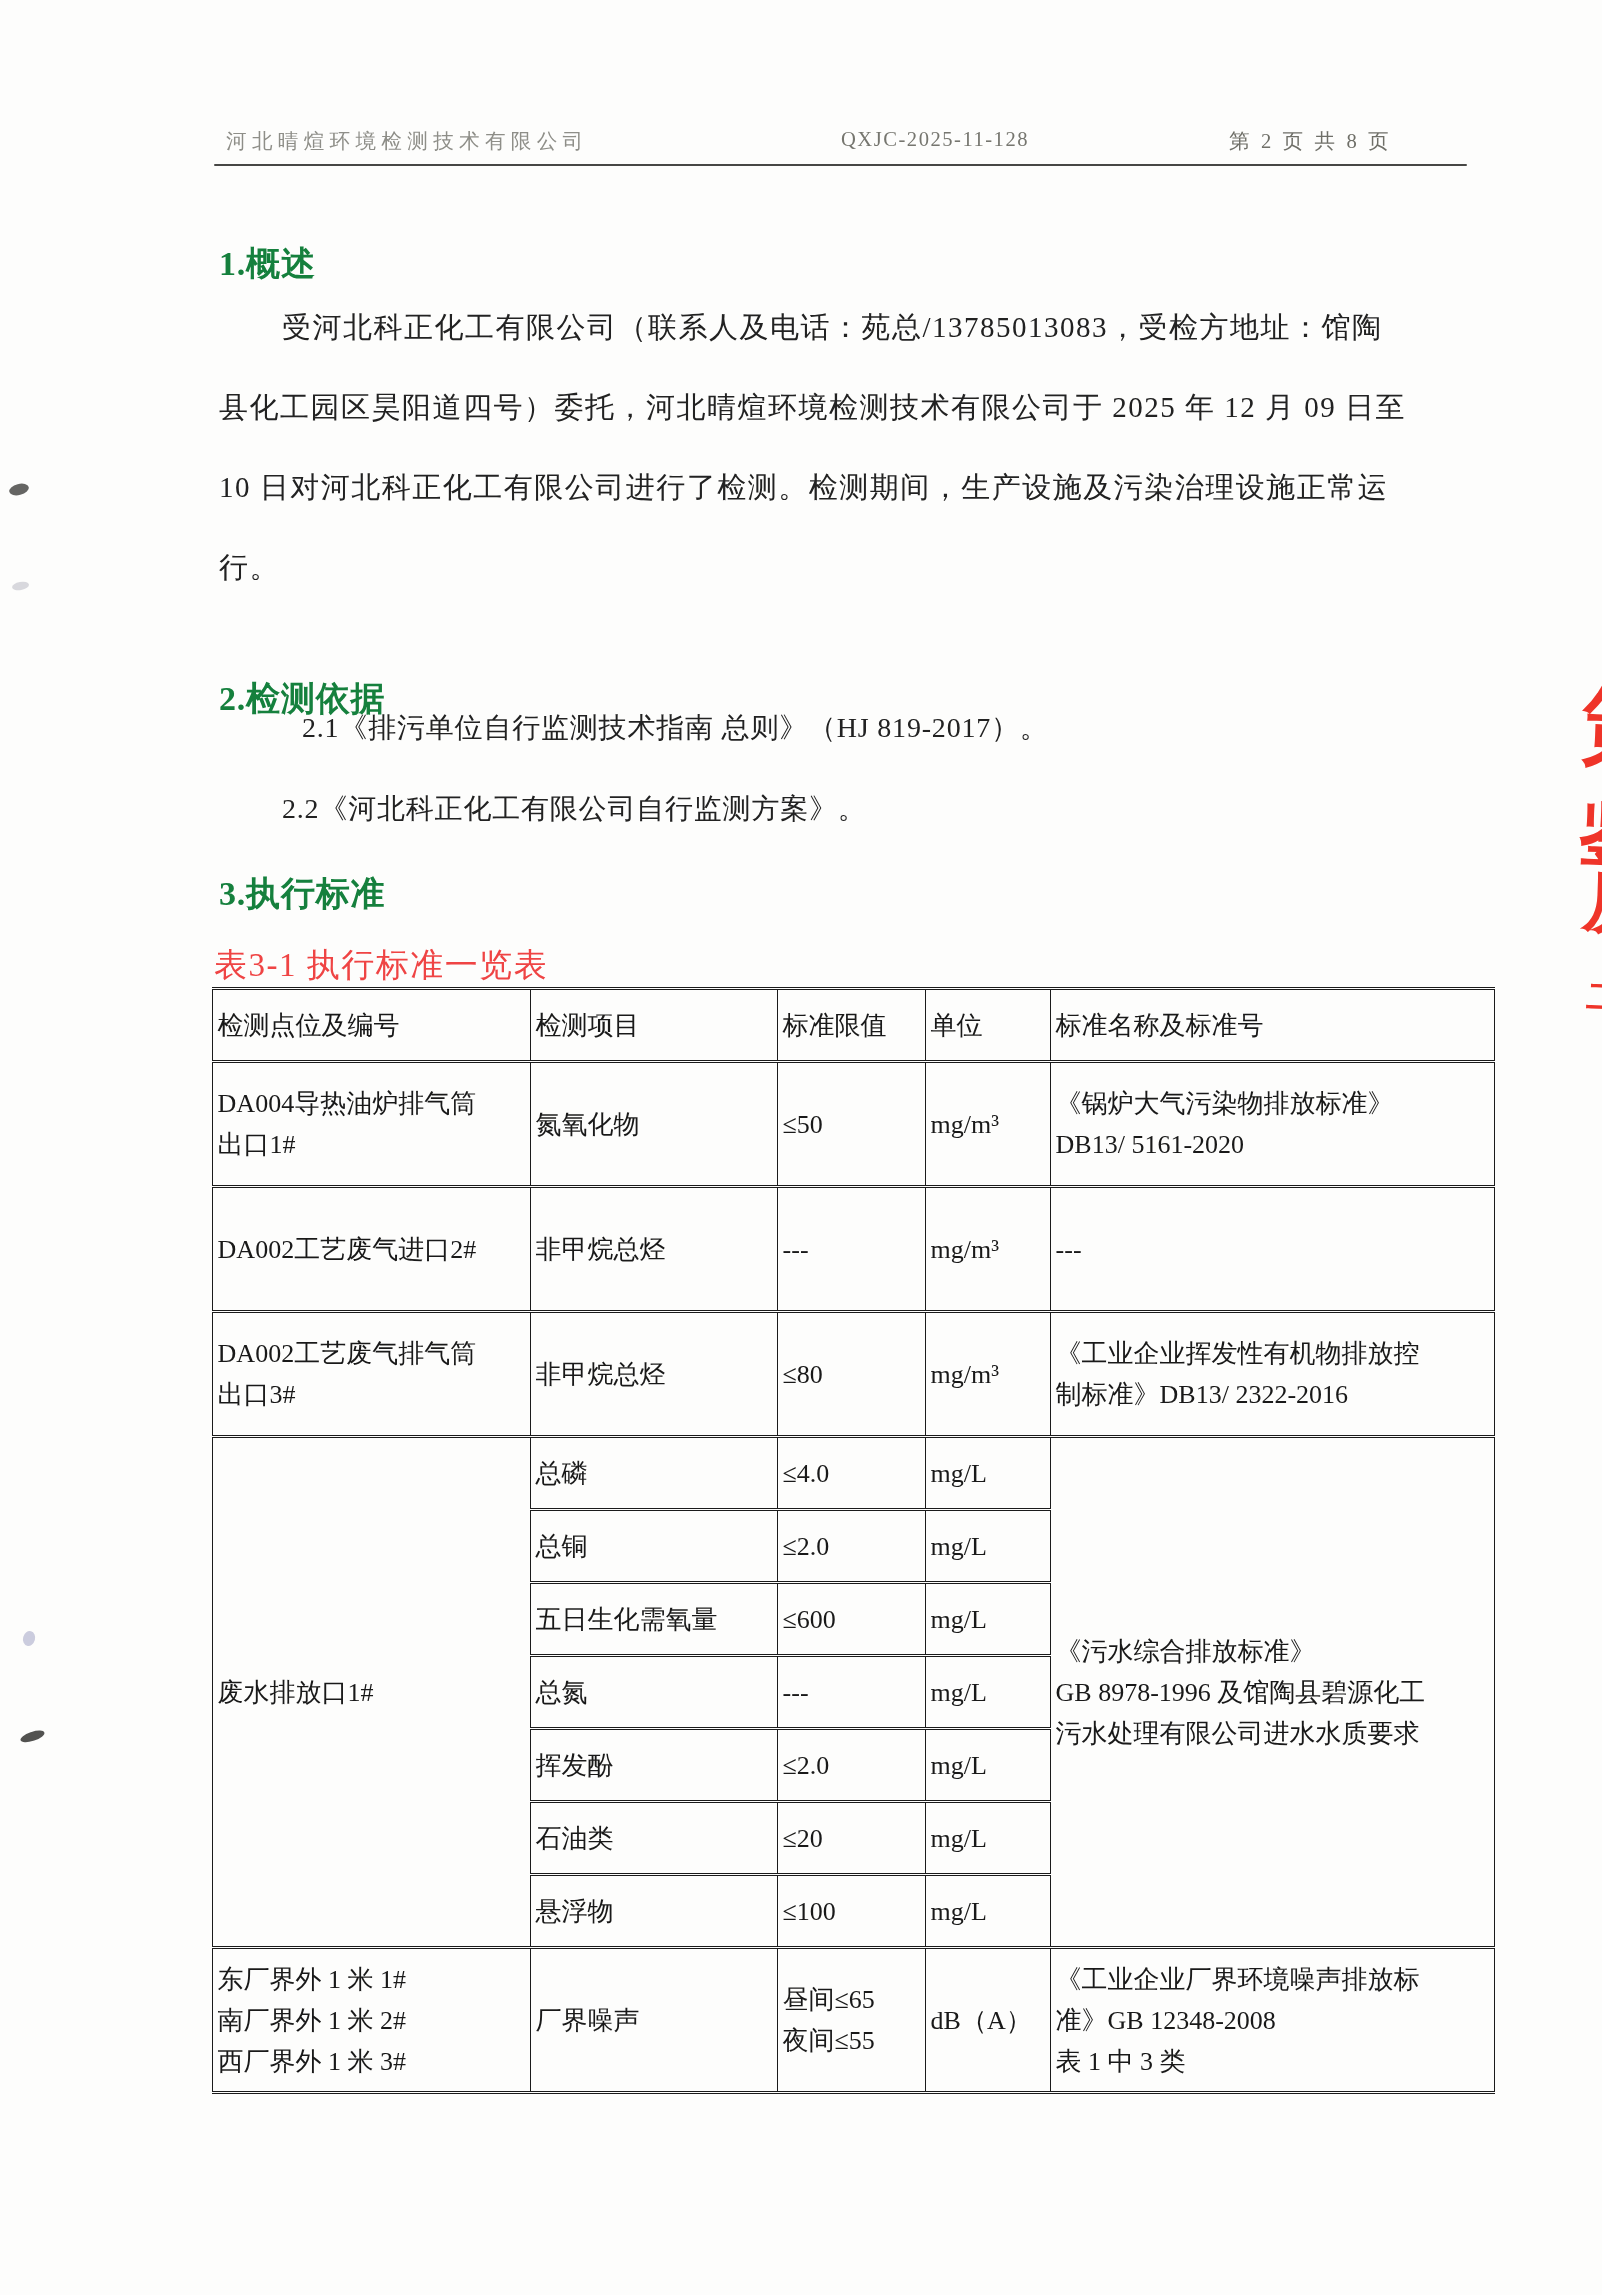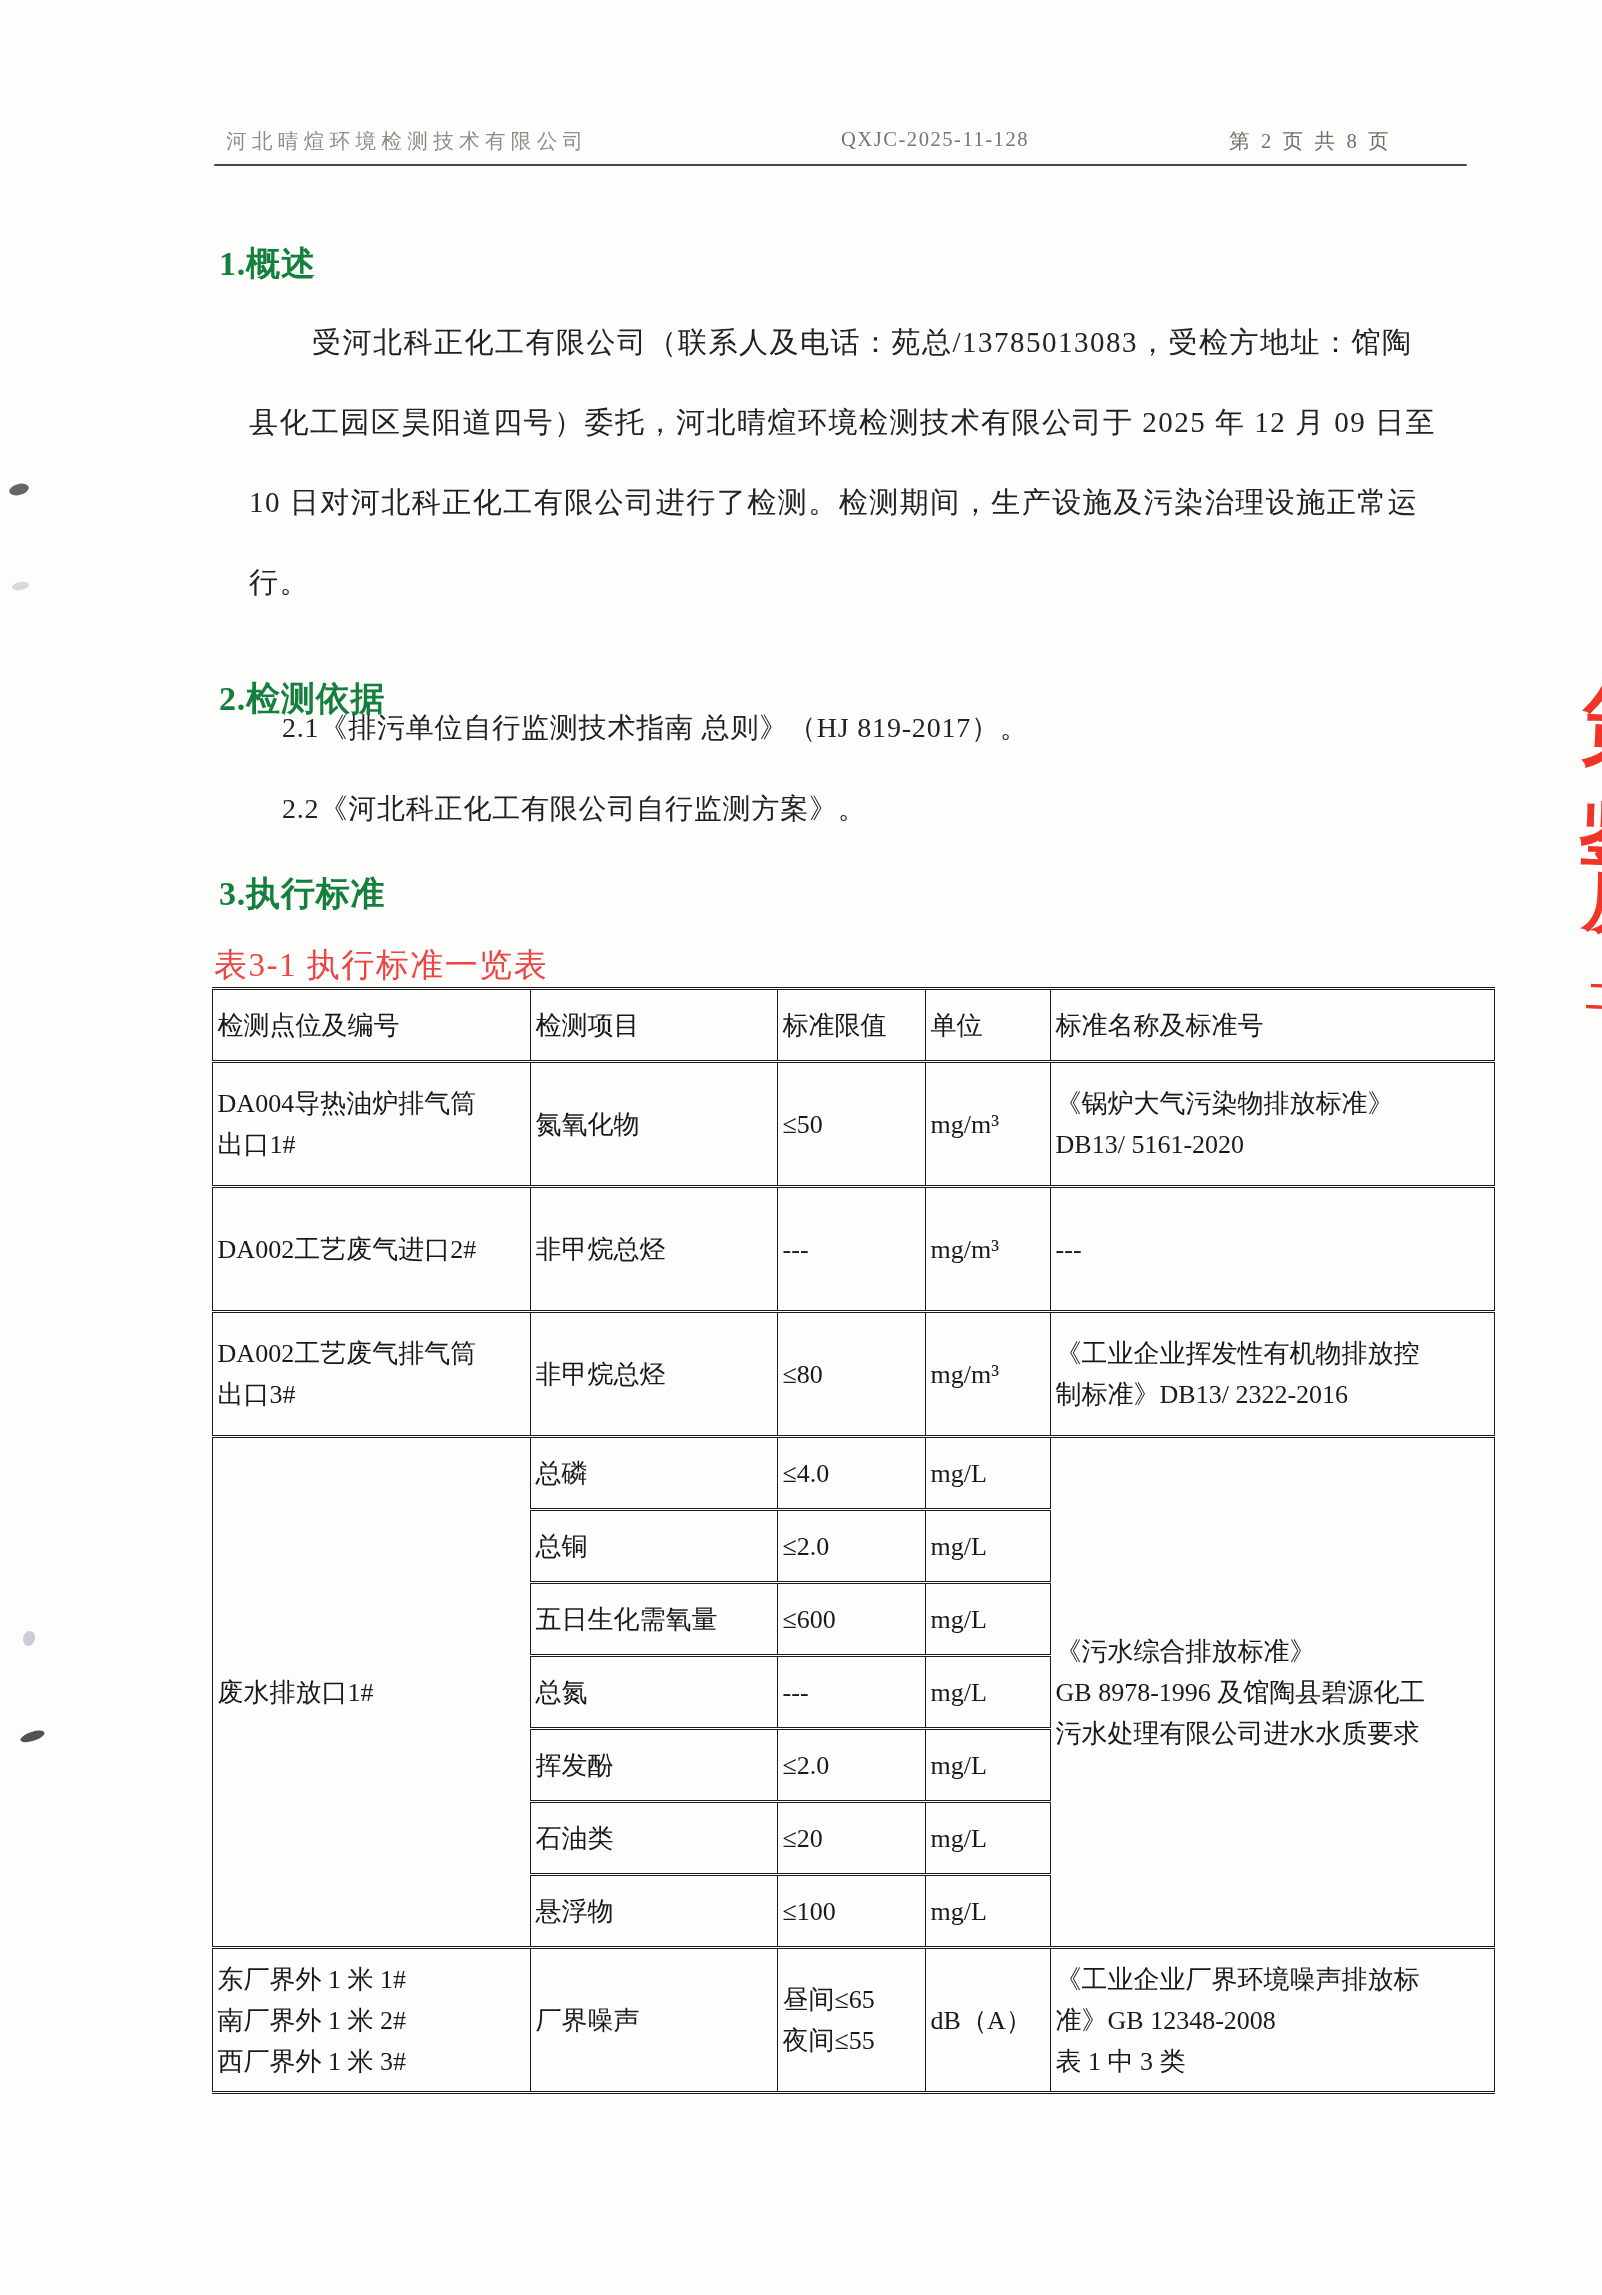--- a/index.html
+++ b/index.html
@@ -15,25 +15,25 @@
   .hdr-company{position:absolute;top:127px;left:219px;font-size:20.6px;color:#8e8e88;letter-spacing:5.3px;margin-left:7px;}
   .hdr-code{position:absolute;top:128px;left:841px;font-size:20.6px;color:#76766f;letter-spacing:1.5px;}
   .hdr-page{position:absolute;top:127px;left:1229px;font-size:20.6px;color:#6f6f68;letter-spacing:3.1px;}
   .hdr-rule{position:absolute;top:164px;left:214px;width:1253px;height:2.3px;background:#474745;border-radius:1.5px;}
   
   .h-sec{position:absolute;left:219px;font-weight:bold;font-size:34px;color:#15803d;letter-spacing:0.8px;}
   #s1-title{top:241px;}
   #s2-title{top:676px;}
   #s3-title{top:871px;}
   
-  .para{position:absolute;top:302px;left:219px;width:1280px;font-size:29px;line-height:80px;color:#222;margin-left:30px;}
+  .para{position:absolute;top:287px;left:219px;width:1280px;font-size:29px;line-height:80px;color:#222;}
   .para .ln{white-space:nowrap;letter-spacing:1.5px;}
   .para .ln.indent{text-indent:63px;}
   .ref-item{position:absolute;left:282px;font-size:28px;color:#222;letter-spacing:0.8px;white-space:nowrap;}
-  #ref-21{top:709px;}
+  #ref-21{top:709px;margin-left:20px;}
   #ref-22{top:790px;}
   
   .tbl-caption{position:absolute;top:943px;left:214px;width:1281px;text-align:left;font-size:33px;color:#ef4444;letter-spacing:1.5px;}
   table.std{
     position:absolute;top:987px;left:212px;width:1282px;
     border-collapse:collapse;table-layout:fixed;
     font-size:26px;color:#191919;
   }
   table.std th,table.std td{
     border:1.5px solid #1b1b1b;

